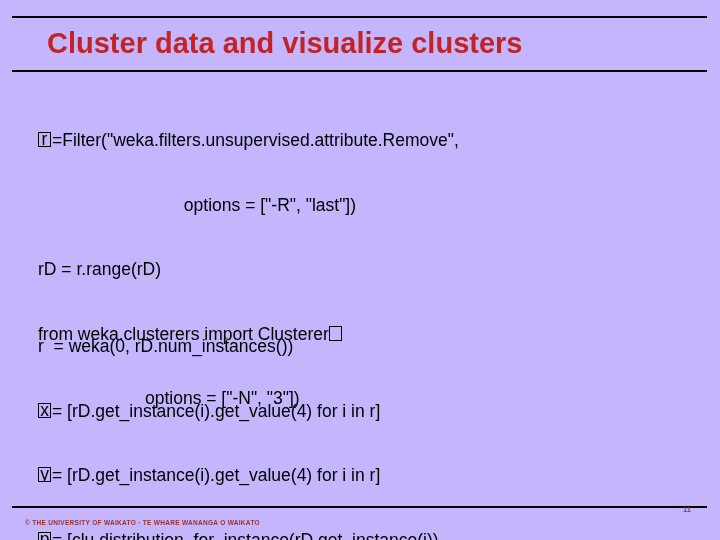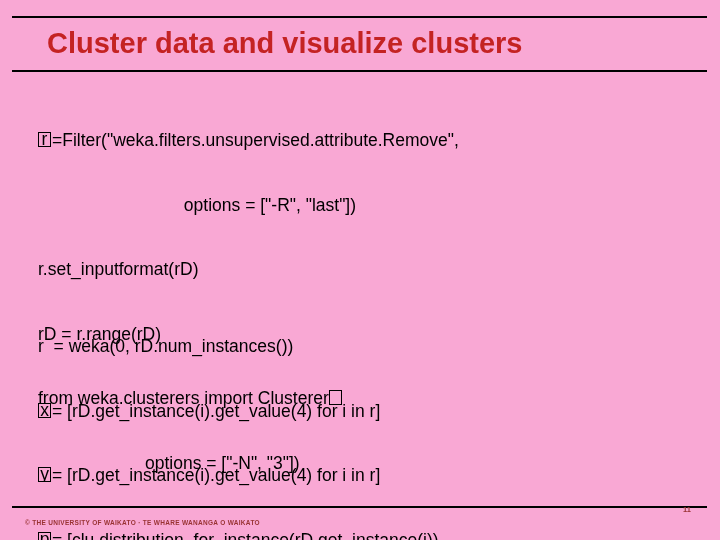--- a/index.html
+++ b/index.html
@@ -3,21 +3,21 @@
 <meta charset="utf-8">
 <style>
   html, body { margin: 0; padding: 0; }
   body {
     width: 720px; height: 540px;
     background: #ffffff;
     font-family: "Liberation Sans", sans-serif;
     position: relative;
     overflow: hidden;
   }
-  .page { position: absolute; inset: 0; background: #f9a8d4; }
+  .page { position: absolute; inset: 0; background: #c4b5fd; }
 
   .rule {
     position: absolute;
     left: 12px; right: 13px;
     height: 2px;
     background: #000000;
   }
   .rule-top    { top: 16px; }
   .rule-title  { top: 70px; }
   .rule-footer { top: 506px; height: 2px; }
@@ -84,21 +84,20 @@
 
   <div class="rule rule-top"></div>
 
   <div class="slide-title">Cluster data and visualize clusters</div>
 
   <div class="rule rule-title"></div>
 
   <div class="code-block code-block-1">
     <div class="code-line"><span class="gbox">r</span><span>=Filter("weka.filters.unsupervised.attribute.Remove",</span></div>
     <div class="code-line">                              options = ["-R", "last"])</div>
-    <div class="code-line">r.set_inputformat(rD)</div>
     <div class="code-line">rD = r.range(rD)</div>
     <div class="code-line"><span>from weka.clusterers import Clusterer</span><span class="gbox"> </span></div>
     <div class="code-line">                      options = ["-N", "3"])</div>
     
     
   </div>
 
   <div class="code-block code-block-2">
     <div class="code-line">r  = weka(0, rD.num_instances())</div>
     <div class="code-line"><span class="gbox">x</span><span>= [rD.get_instance(i).get_value(4) for i in r]</span></div>

